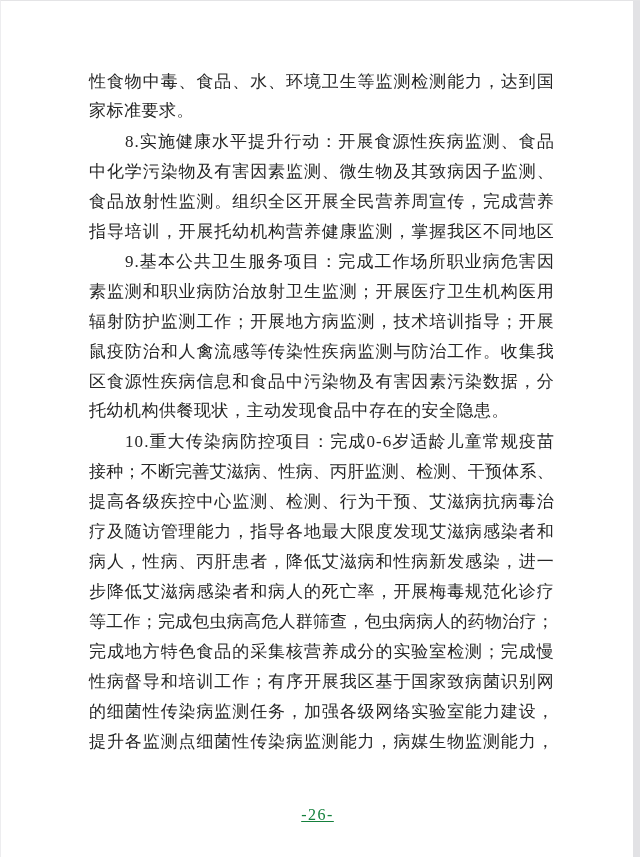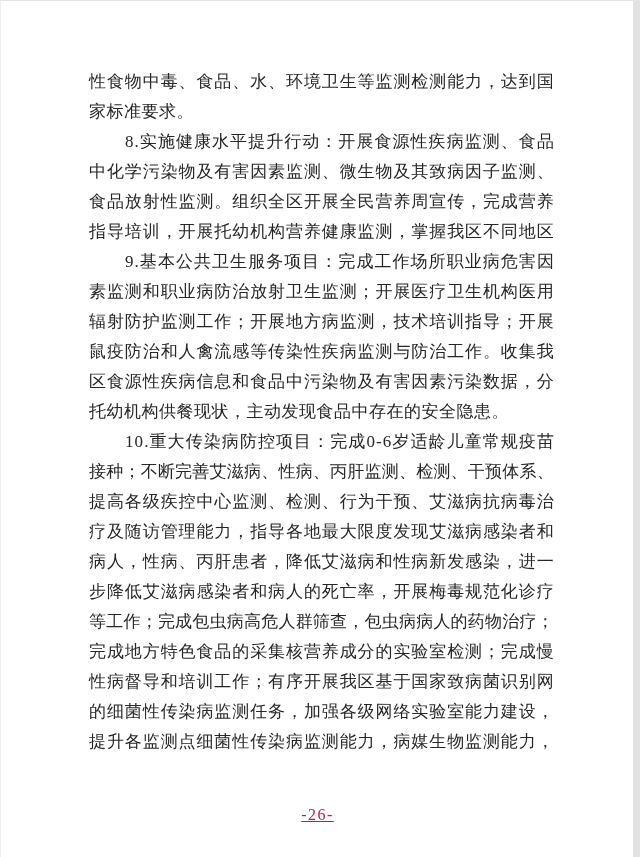--- a/index.html
+++ b/index.html
@@ -42,34 +42,35 @@
     line-height: 30px;
     font-size: 17px;
     white-space: nowrap;
   }
   .line.justify {
     display: flex;
     justify-content: space-between;
   }
   .line.left {
     letter-spacing: 0.5px;
+    font-family: Liberation Mono, monospace;
   }
   .line.indent {
     box-sizing: border-box;
     padding-left: 36px;
   }
   .footer {
     position: absolute;
     left: 0;
     top: 805px;
     width: 633px;
     text-align: center;
     font-size: 16px;
     letter-spacing: 1.5px;
-    color: #be185d;
+    color: #15803d;
     text-decoration: underline;
   }
 </style>
 </head>
 <body>
 
 <div class="page">
   <div class="text-block">
       <div class="line justify">
         <span>性</span>

